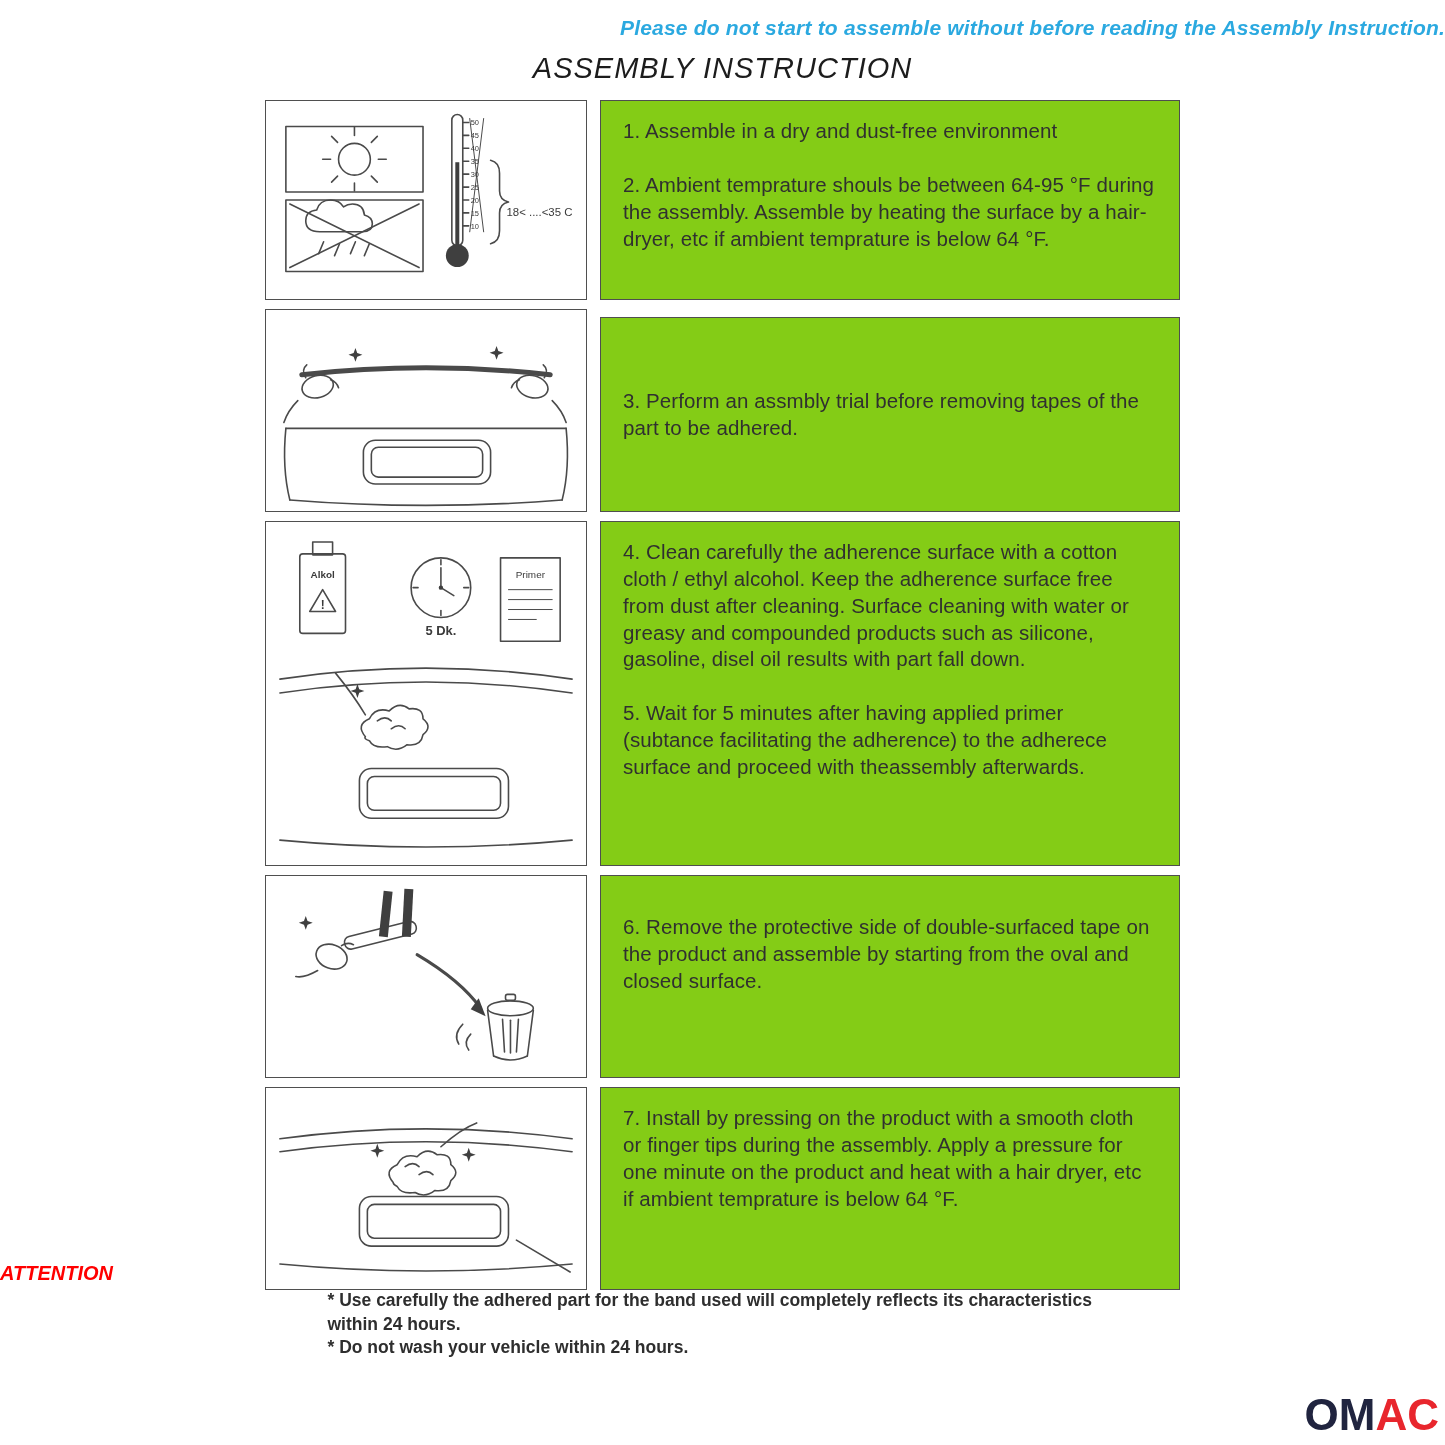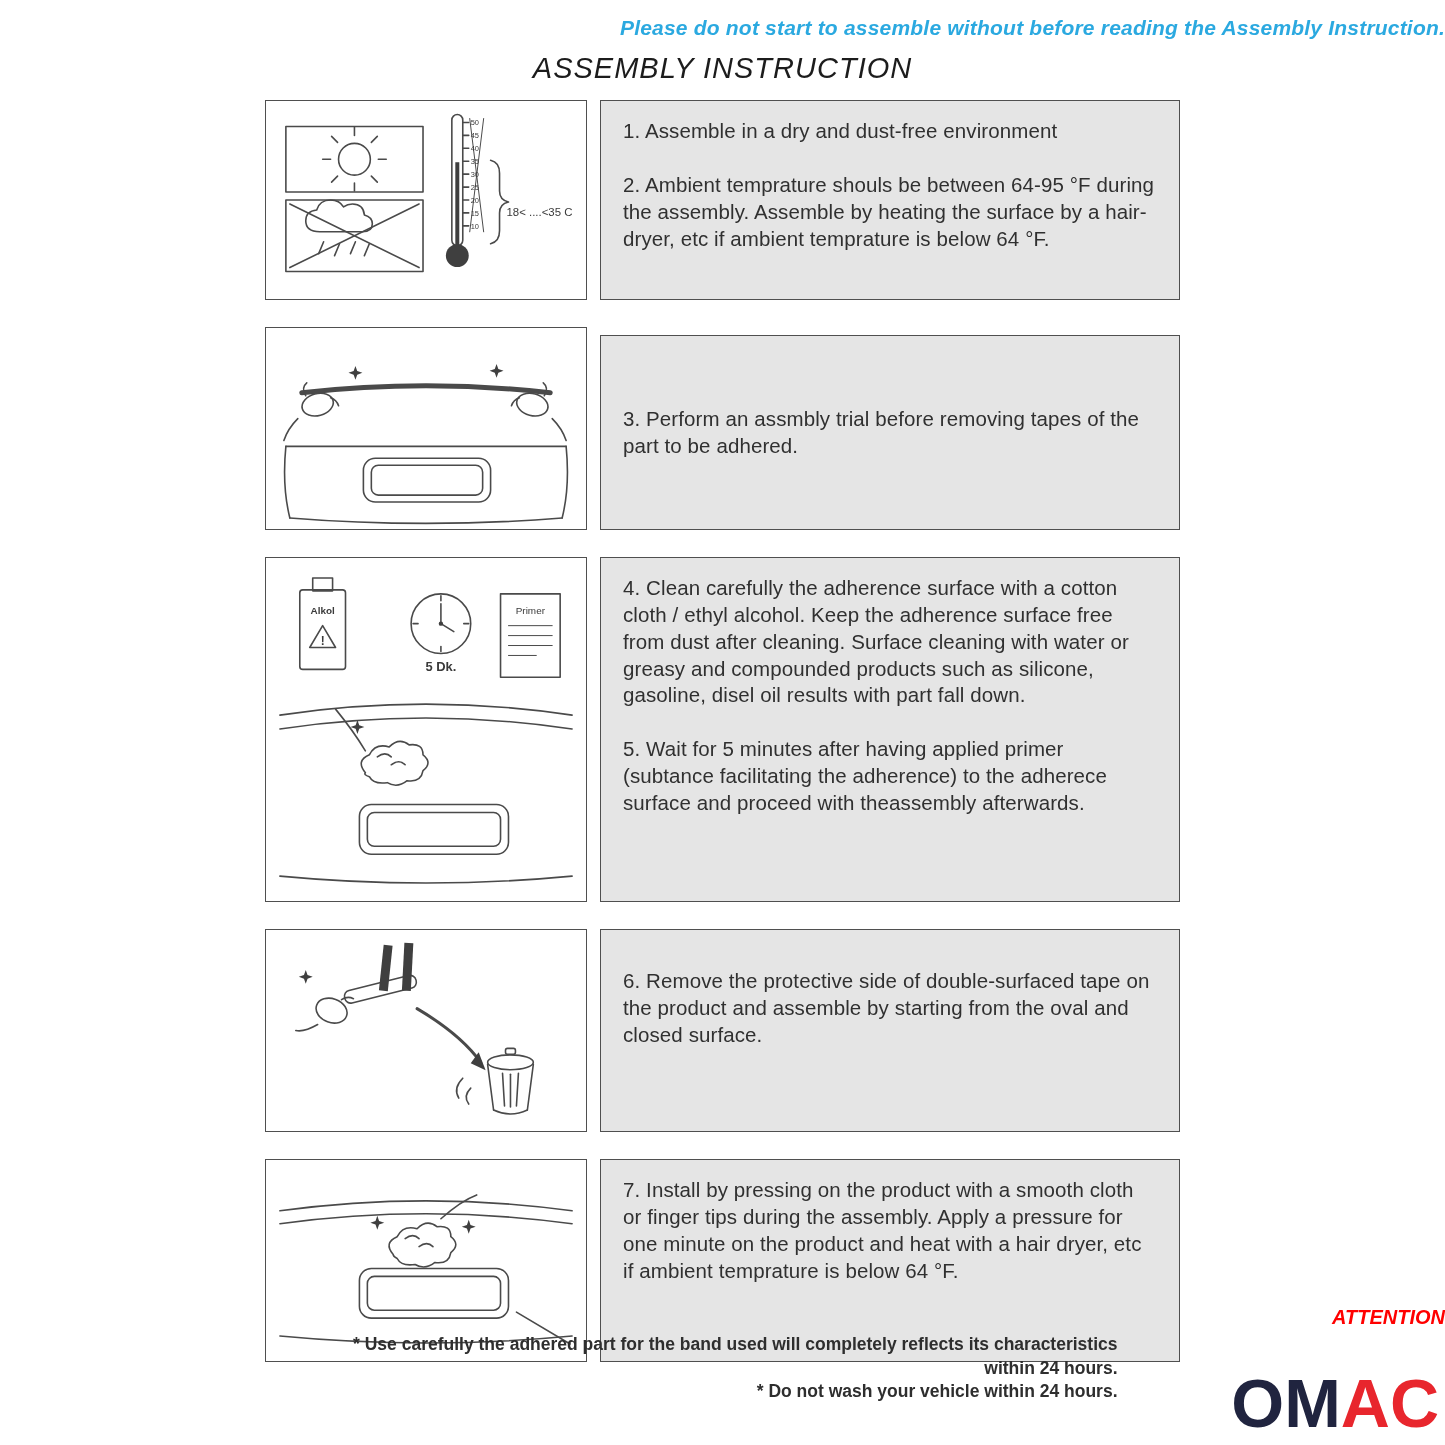--- a/index.html
+++ b/index.html
@@ -11,58 +11,58 @@
     font-size:21px; letter-spacing:.2px;
   }
   .page-title {
     position:absolute; top:52px; left:0; width:100%;
     text-align:center; color:#1c1c1c; font-style:italic;
     font-size:29px; letter-spacing:1px;
   }
 
   .rows {
     position:absolute; top:100px; left:265px; width:915px;
-    display:flex; flex-direction:column; gap:27px;
+    display:flex; flex-direction:column; gap:9px;
   }
   .row { display:flex; gap:13px; }
   .h200 { height:200px; } .h203 { height:203px; } .h345 { height:345px; }
 
   .illus {
     width:322px; flex:none; border:1px solid #4f4f4f; background:#fff;
     display:flex; align-items:center; justify-content:center; box-sizing:border-box;
   }
   .textbox {
-    flex:1; border:1px solid #4f4f4f; background:#e5e5e5;
+    flex:1; border:1px solid #4f4f4f; background:#84cc16;
     padding:17px 22px; box-sizing:border-box;
   }
   .textbox.vcenter { display:flex; flex-direction:column; justify-content:center;margin-top:8px; }
   .textbox.padtop { padding-top:38px; }
   .textbox p {
     margin:0; font-size:20.5px; line-height:1.31; color:#303030;
     letter-spacing:.1px;
   }
   .textbox p + p { margin-top:27px; }
 
   svg { display:block; }
   svg .ln { fill:none; stroke:#4a4a4a; stroke-width:1.6; stroke-linecap:round; stroke-linejoin:round; }
   svg .thick { stroke-width:5; }
   svg .thin { stroke-width:1; }
   svg .dark { fill:#3f3f3f; stroke:none; }
   svg text { font-family:"Liberation Sans",sans-serif; fill:#3a3a3a; stroke:none; }
 
-  .attention { position:absolute; top:1306px; left:0; width:100%; text-align:right; }
+  .attention { position:absolute; top:1262px; left:0; width:100%; text-align:left; }
   .attention-title { color:#ff0000; font-weight:bold; font-style:italic; font-size:20px; margin-bottom:4px; }
   .attention-item {
     font-weight:bold; color:#2e2e2e;
     font-size:17.5px; line-height:1.35; max-width:790px; margin:0 auto;
   }
 
   .logo {
     position:absolute; right:6px; bottom:8px;
-    font-size:68px; font-weight:900; letter-spacing:0px; line-height:1;
+    font-size:44px; font-weight:900; letter-spacing:0px; line-height:1;
   }
   .logo-om { color:#20243f; }
   .logo-ac { color:#e8262d; }
 </style>
 </head>
 <body>
 
 <div class="page">
 
   <div class="warning">Please do not start to assemble without before reading the Assembly Instruction.</div>

